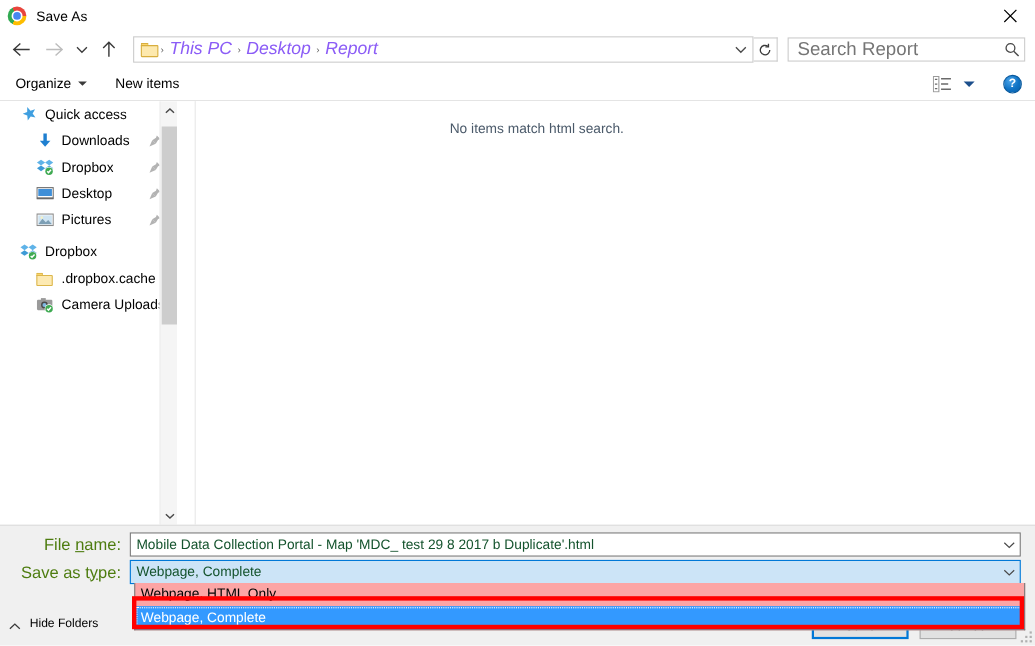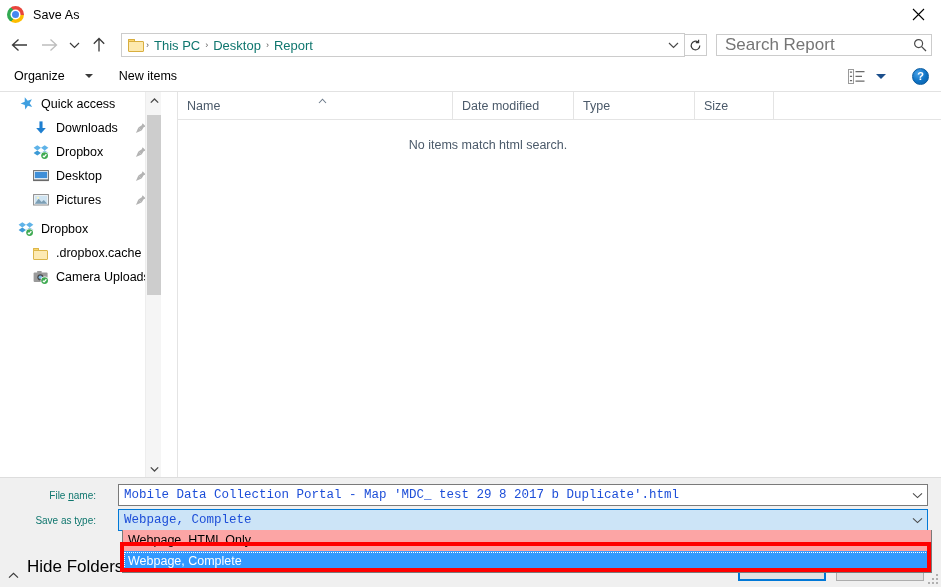--- a/index.html
+++ b/index.html
@@ -118,25 +118,26 @@
   }
   .crumb-folder .body {
     position: absolute; left: 0; top: 2.5px;
     width: 16px; height: 10.5px;
     background: #fde9ae;
     border: 1px solid #d8ae3e;
     border-radius: 0 1px 1px 1px;
     box-sizing: border-box;
   }
   .crumb {
-    font-size: 13px;
-    color: #0f766e;
+    font-size: 16px;
+    color: #8b5cf6;
     padding: 0 3px;
     white-space: nowrap;
     cursor: default;
+    font-style: italic;
   }
   .crumb-sep {
     color: #5a5a5a;
     font-size: 9px;
     padding: 0 2px;
     user-select: none;
   }
   .addr-chevron {
     margin-left: auto;
     width: 22px; height: 20px;
@@ -197,21 +198,20 @@
     box-sizing: border-box;
   }
   .cmd-item {
     font-size: 12.5px;
     color: #000000;
     padding: 0 8px;
     height: 24px;
     display: flex;
     align-items: center;
     cursor: default;
-    gap: 14px;
   }
   .cmd-item.organize { margin-left: 6px; }
   .cmd-item.newfolder { margin-left: 10px; }
   .cmd-caret {
     margin-left: 6px;
     width: 0; height: 0;
     border-left: 4px solid transparent;
     border-right: 4px solid transparent;
     border-top: 4px solid #3a3a3a;
   }
@@ -411,23 +411,23 @@
     width: 941px;
     height: 22px;
     display: flex;
     align-items: center;
   }
   .field-row.filename { top: 6px; }
   .field-row.filetype { top: 31px; }
   .field-label {
     width: 118px;
     text-align: right;
-    padding-right: 22px;
-    font-size: 10px;
-    color: #0f766e;
+    padding-right: 8px;
+    font-size: 15px;
+    color: #4d7c0f;
     box-sizing: border-box;
     cursor: default;
     white-space: nowrap;
   }
   .field-label u { text-decoration: underline; }
   .combo {
     width: 810px;
     height: 22px;
     border: 1px solid #7a7a7a;
     background: #ffffff;
@@ -436,29 +436,29 @@
     box-sizing: border-box;
     position: relative;
   }
   .combo.focused {
     border-color: #0078d7;
     background: #cce4f7;
   }
   .combo-value {
     flex: 1 1 auto;
     font-size: 12.5px;
-    color: #1d4ed8;
+    color: #14532d;
     padding-left: 5px;
     white-space: nowrap;
     overflow: hidden;
     text-overflow: ellipsis;
     background: transparent;
     border: none;
     outline: none;
-    font-family: Liberation Mono, monospace;
+    font-family: Liberation Sans, sans-serif;
     min-width: 0;
   }
   .combo-arrow {
     width: 20px; height: 20px;
     flex: none;
     display: flex; align-items: center; justify-content: center;
     cursor: default;
   }
 
   
@@ -514,21 +514,21 @@
   .btn.cancel {
     left: 836px; top: 556px;
   }
 
   .hide-folders {
     position: absolute;
     left: 8px; top: 557px;
     height: 20px;
     display: flex;
     align-items: center;
-    font-size: 17px;
+    font-size: 11px;
     color: #000000;
     cursor: default;
     z-index: 5;
   }
   .hide-folders .chev {
     margin-right: 8px;
     width: 11px; height: 7px;
   }
 
   .resize-grip {
@@ -792,40 +792,20 @@
         <svg width="9" height="6" viewBox="0 0 9 6" aria-hidden="true">
           <path d="M0.8,1.4 L4.5,5 L8.2,1.4" stroke="#4a4a4a" stroke-width="1.3" fill="none"></path>
         </svg>
       </div>
     </div>
   </div>
 
   <div class="v-divider"></div>
 
   <div class="filelist">
-    <div class="col-headers">
-      <div class="col-h" style="left:0; width:274px;">
-        <span class="sort-caret" style="left:140px;">
-          <svg width="9" height="6" viewBox="0 0 9 6" aria-hidden="true">
-            <path d="M1,5 L4.5,1.2 L8,5" stroke="#6e7c8c" stroke-width="1.1" fill="none"></path>
-          </svg>
-        </span>
-        <span>Name</span>
-      </div>
-      <div class="col-h" style="left:274px; width:121px;">
-        <span>Date modified</span>
-      </div>
-      <div class="col-h" style="left:395px; width:121px;">
-        <span>Type</span>
-      </div>
-      <div class="col-h" style="left:516px; width:79px;">
-        <span>Size</span>
-      </div>
-      <div class="col-h" style="left:595px; width:168px;"></div>
-    </div>
 
     <div class="empty-msg">No items match html search.</div>
   </div>
 </div>
 
 <div class="bottom">
 
   <div class="field-row filename">
     <div class="field-label">
       <span>File </span><u>n</u><span>ame:</span>

